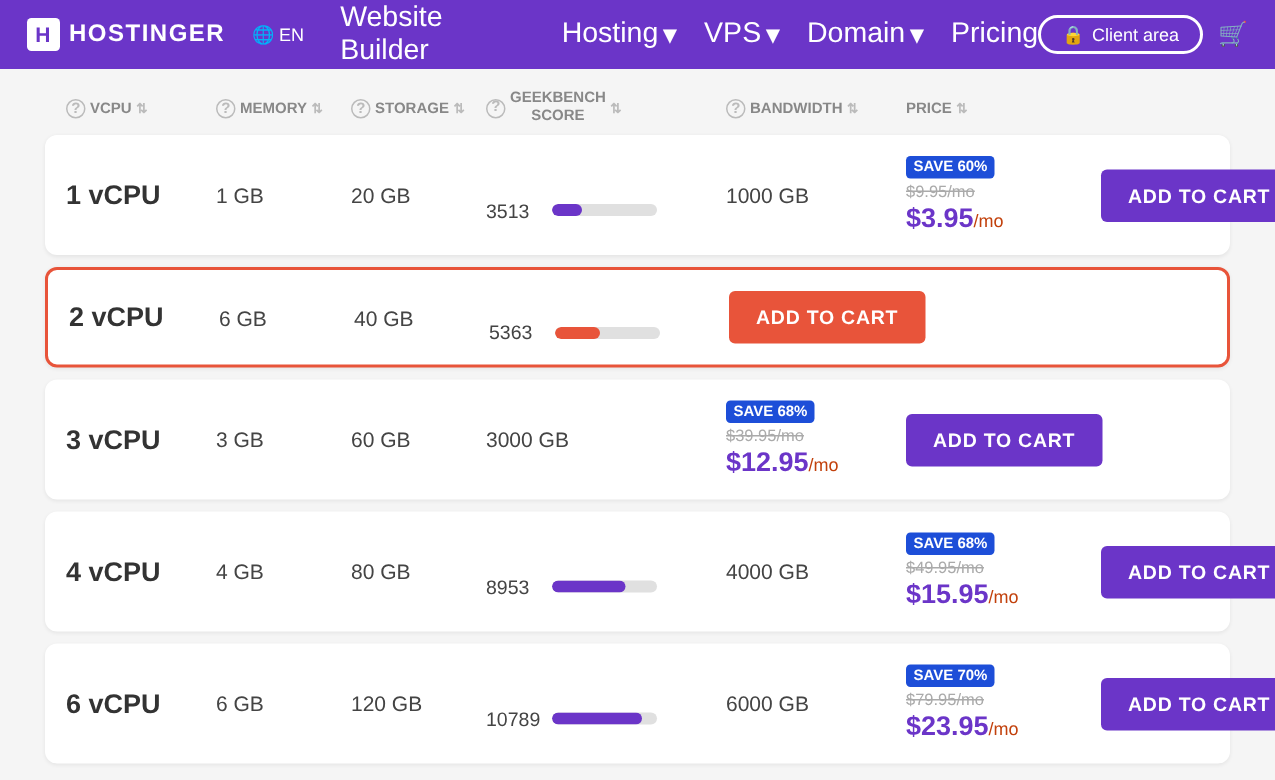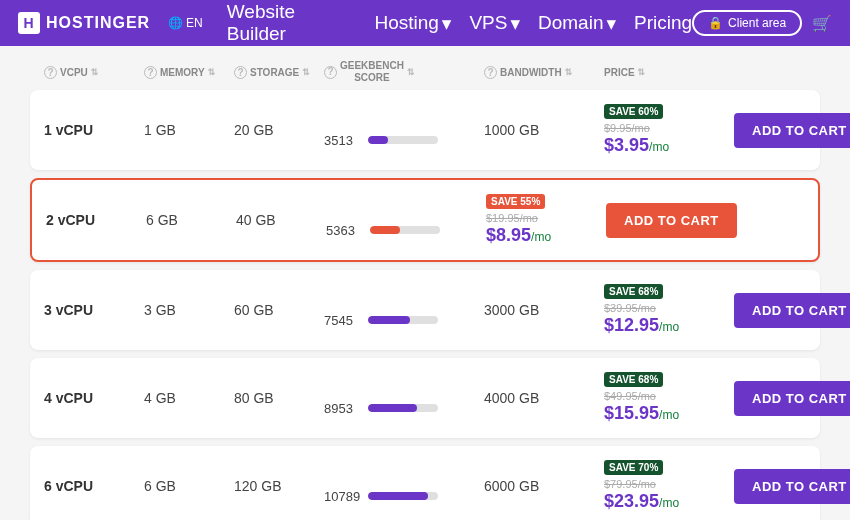--- a/index.html
+++ b/index.html
@@ -125,21 +125,21 @@
       display: grid;
       grid-template-columns: 100px 90px 90px 160px 120px 130px auto;
       align-items: center;
       box-shadow: 0 1px 3px rgba(0,0,0,0.07);
     }
     .plan-row.highlight {
       border: 2px solid #E8543A;
     }
 
     .plan-spec {
-      font-size: 14px;
+      font-size: 18px;
       font-weight: 600;
       color: #333;
     }
     .plan-spec-sm {
       font-size: 14px;
       color: #444;
     }
 
     
     .geek-cell {
@@ -170,21 +170,21 @@
     }
 
     
     .price-cell {
       display: flex;
       flex-direction: column;
       align-items: flex-start;
       gap: 1px;
     }
     .save-badge {
-      background: #14532d;
+      background: #1d4ed8;
       color: #fff;
       font-size: 10px;
       font-weight: 700;
       border-radius: 3px;
       padding: 2px 5px;
       margin-bottom: 2px;
     }
     .save-badge.red { background: #E8543A; }
     .old-price {
       color: #aaa;
@@ -193,21 +193,21 @@
       text-align: right;
     }
     .new-price {
       color: #6B35C8;
       font-size: 18px;
       font-weight: 700;
     }
     .new-price span {
       font-size: 12px;
       font-weight: 400;
-      color: #15803d;
+      color: #c2410c;
     }
 
     
     .add-btn {
       background: #6B35C8;
       color: #fff;
       border: none;
       border-radius: 4px;
       padding: 10px 18px;
       font-size: 13px;
@@ -336,39 +336,28 @@
       <div class="plan-row highlight">
     <div class="plan-spec">2 vCPU</div>
     <div class="plan-spec-sm">6 GB</div>
     <div class="plan-spec-sm">40 GB</div>
     <div class="geek-cell">
       <span class="geek-score">5363</span>
       <div class="geek-bar-bg">
         <div class="geek-bar-fill red" style="width:43%;"></div>
       </div>
     </div>
-    <div class="price-cell">
-      <span class="save-badge red">SAVE 55%</span>
-      <span class="old-price">$19.95/mo</span>
-      <span class="new-price">$8.95<span>/mo</span></span>
-    </div>
     <div>
       <button class="add-btn red">ADD TO CART</button>
     </div>
   </div>
       <div class="plan-row">
     <div class="plan-spec">3 vCPU</div>
     <div class="plan-spec-sm">3 GB</div>
     <div class="plan-spec-sm">60 GB</div>
-    <div class="geek-cell">
-      <span class="geek-score">7545</span>
-      <div class="geek-bar-bg">
-        <div class="geek-bar-fill " style="width:60%;"></div>
-      </div>
-    </div>
     <div class="plan-spec-sm">3000 GB</div>
     <div class="price-cell">
       <span class="save-badge ">SAVE 68%</span>
       <span class="old-price">$39.95/mo</span>
       <span class="new-price">$12.95<span>/mo</span></span>
     </div>
     <div>
       <button class="add-btn ">ADD TO CART</button>
     </div>
   </div>

